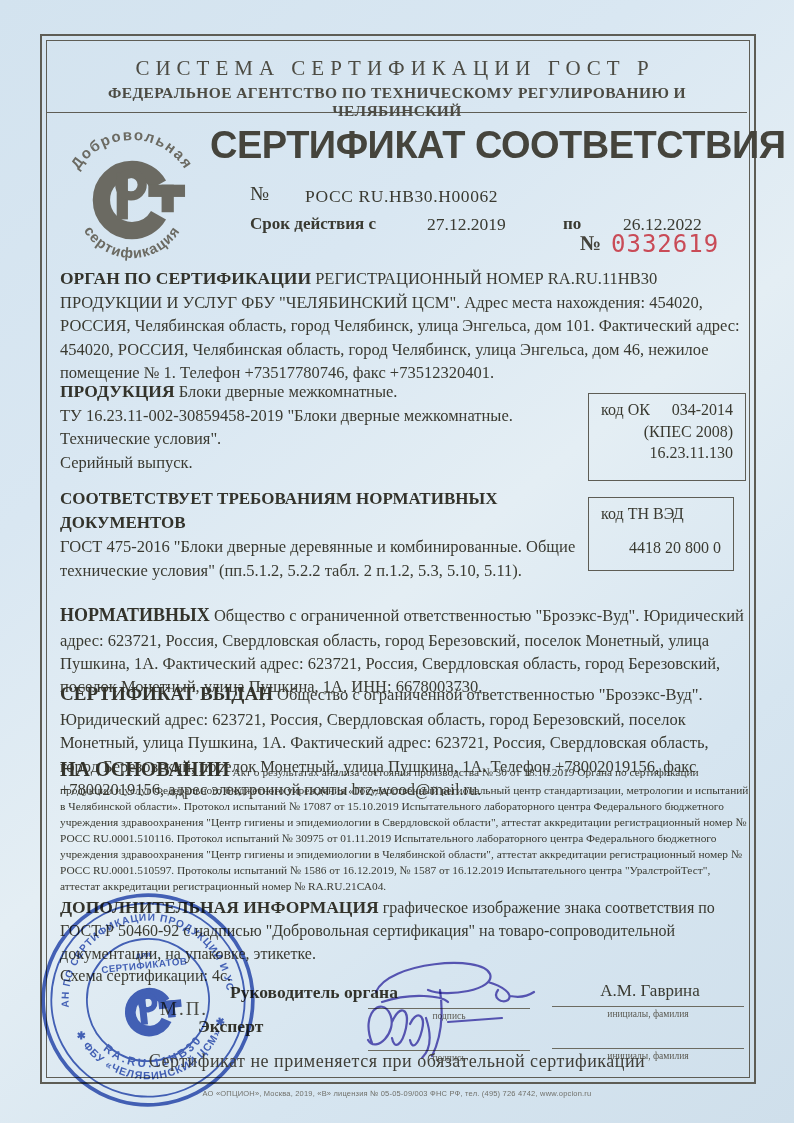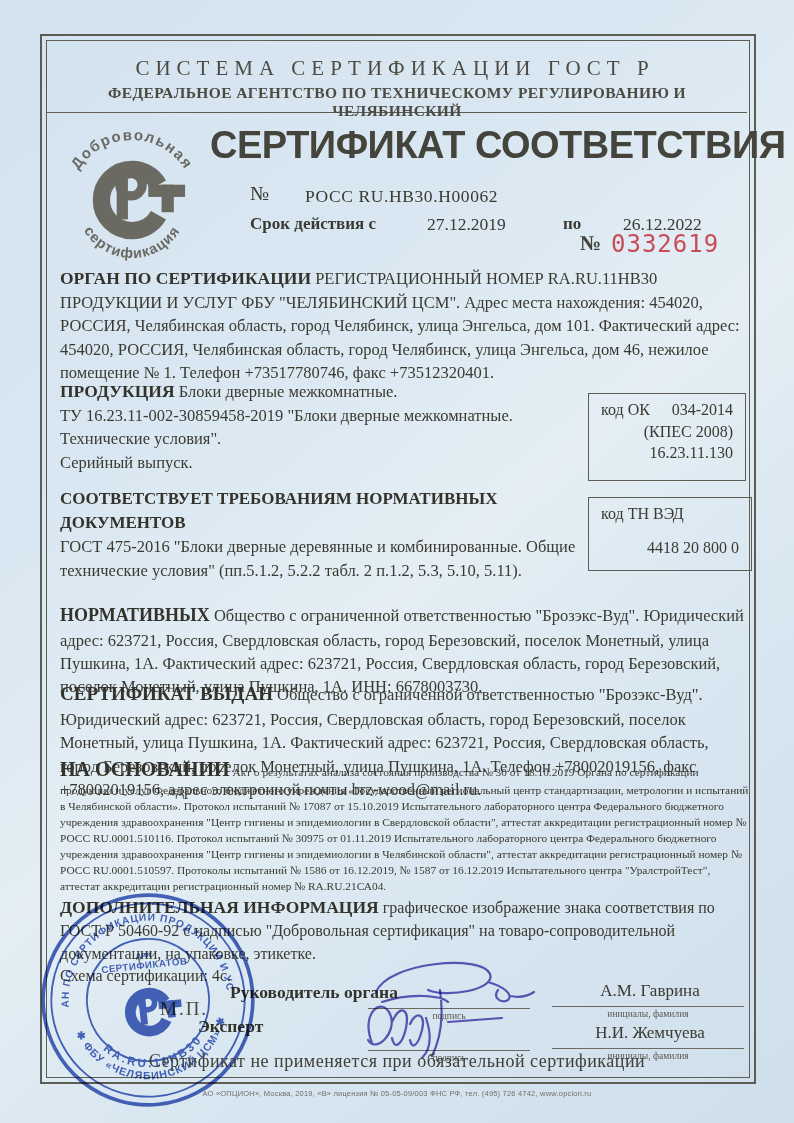--- a/index.html
+++ b/index.html
@@ -32,21 +32,21 @@
   #sec-compliance{top:487px;width:560px;}
   #sec-compliance .sec-head{display:block;font-size:17px;}
   #sec-compliance .sec-text{display:block;width:525px;}
   #sec-manufacturer{top:603px;} #sec-manufacturer b{font-size:18px;}
   #sec-issued{top:681px;} #sec-issued b{font-size:19px;}
   #sec-basis{top:755px;font-size:11.4px;line-height:1.4;} #sec-basis b{font-size:20px;}
   #sec-additional{top:895px;width:672px;font-size:16px;} #sec-additional b{font-size:17.5px;}
   .codebox{position:absolute;left:588px;border:1.2px solid #5e5d55;box-sizing:border-box;
        padding:5px 12px;font-size:16px;line-height:1.35;background:transparent;}
   #codebox-ok{top:393px;width:158px;height:88px;}
-  #codebox-tnved{top:497px;width:164px;height:74px;}
+  #codebox-tnved{top:497px;width:146px;height:74px;}
   .cb-row{display:flex;justify-content:space-between;}
   .cb-right{text-align:right;}
   .cb-val-gap{margin-top:12px;}
   .sig-role{position:absolute;left:198px;font-weight:bold;font-size:17.5px;color:#33332b;}
   #role-head{top:982px;margin-left:32px;} #role-expert{top:988px;margin-top:28px;}
   .sig-line{position:absolute;height:1px;background:#6c6b61;}
   #sigline-head{left:368px;top:1008px;width:162px;}
   #sigline-expert{left:368px;top:1050px;width:162px;}
   #nameline-head{left:552px;top:1006px;width:192px;}
   #nameline-expert{left:552px;top:1048px;width:192px;}
@@ -155,21 +155,20 @@
   <div class="sig-role" id="role-head">Руководитель органа</div>
   <div class="sig-line" id="sigline-head"></div>
   <div class="sig-cap" id="cap-head">подпись</div>
   <div class="sig-name" id="name-head">А.М. Гаврина</div>
   <div class="sig-line" id="nameline-head"></div>
   <div class="sig-cap" id="ncap-head">инициалы, фамилия</div>
 
   <div class="sig-role" id="role-expert">Эксперт</div>
   <div class="sig-line" id="sigline-expert"></div>
   <div class="sig-cap" id="cap-expert">подпись</div>
-  <div class="sig-name" id="name-expert">Н.И. Жемчуева</div>
   <div class="sig-line" id="nameline-expert"></div>
   <div class="sig-cap" id="ncap-expert">инициалы, фамилия</div>
 
   <div id="mp">М.П.</div>
 
   <svg class="sigstroke" id="sig-stroke-head" width="190" height="58" viewBox="0 0 190 58">
     <path d="M14,40 C26,10 120,2 128,22 C134,38 84,46 66,38 M126,30 C140,34 152,42 146,48 C140,52 130,46 136,38 M148,44 C158,46 166,44 172,40" fill="none" stroke="#4a41b0" stroke-width="2.2" stroke-linecap="round" opacity="0.85"></path>
   </svg>
   <svg class="sigstroke" id="sig-stroke-expert" width="205" height="75" viewBox="0 0 205 75">
     <path d="M20,55 C8,25 30,8 38,26 C46,44 24,66 16,52 M40,34 C48,16 58,20 54,40 C50,58 42,62 40,50 M58,36 C64,22 74,26 70,42 C66,58 60,62 58,52 M74,30 C80,48 78,62 70,70 M30,14 C60,4 90,8 96,14 M88,2 C92,30 88,52 80,68 M96,34 L150,30" fill="none" stroke="#4a41b0" stroke-width="2.2" stroke-linecap="round" opacity="0.85"></path>

